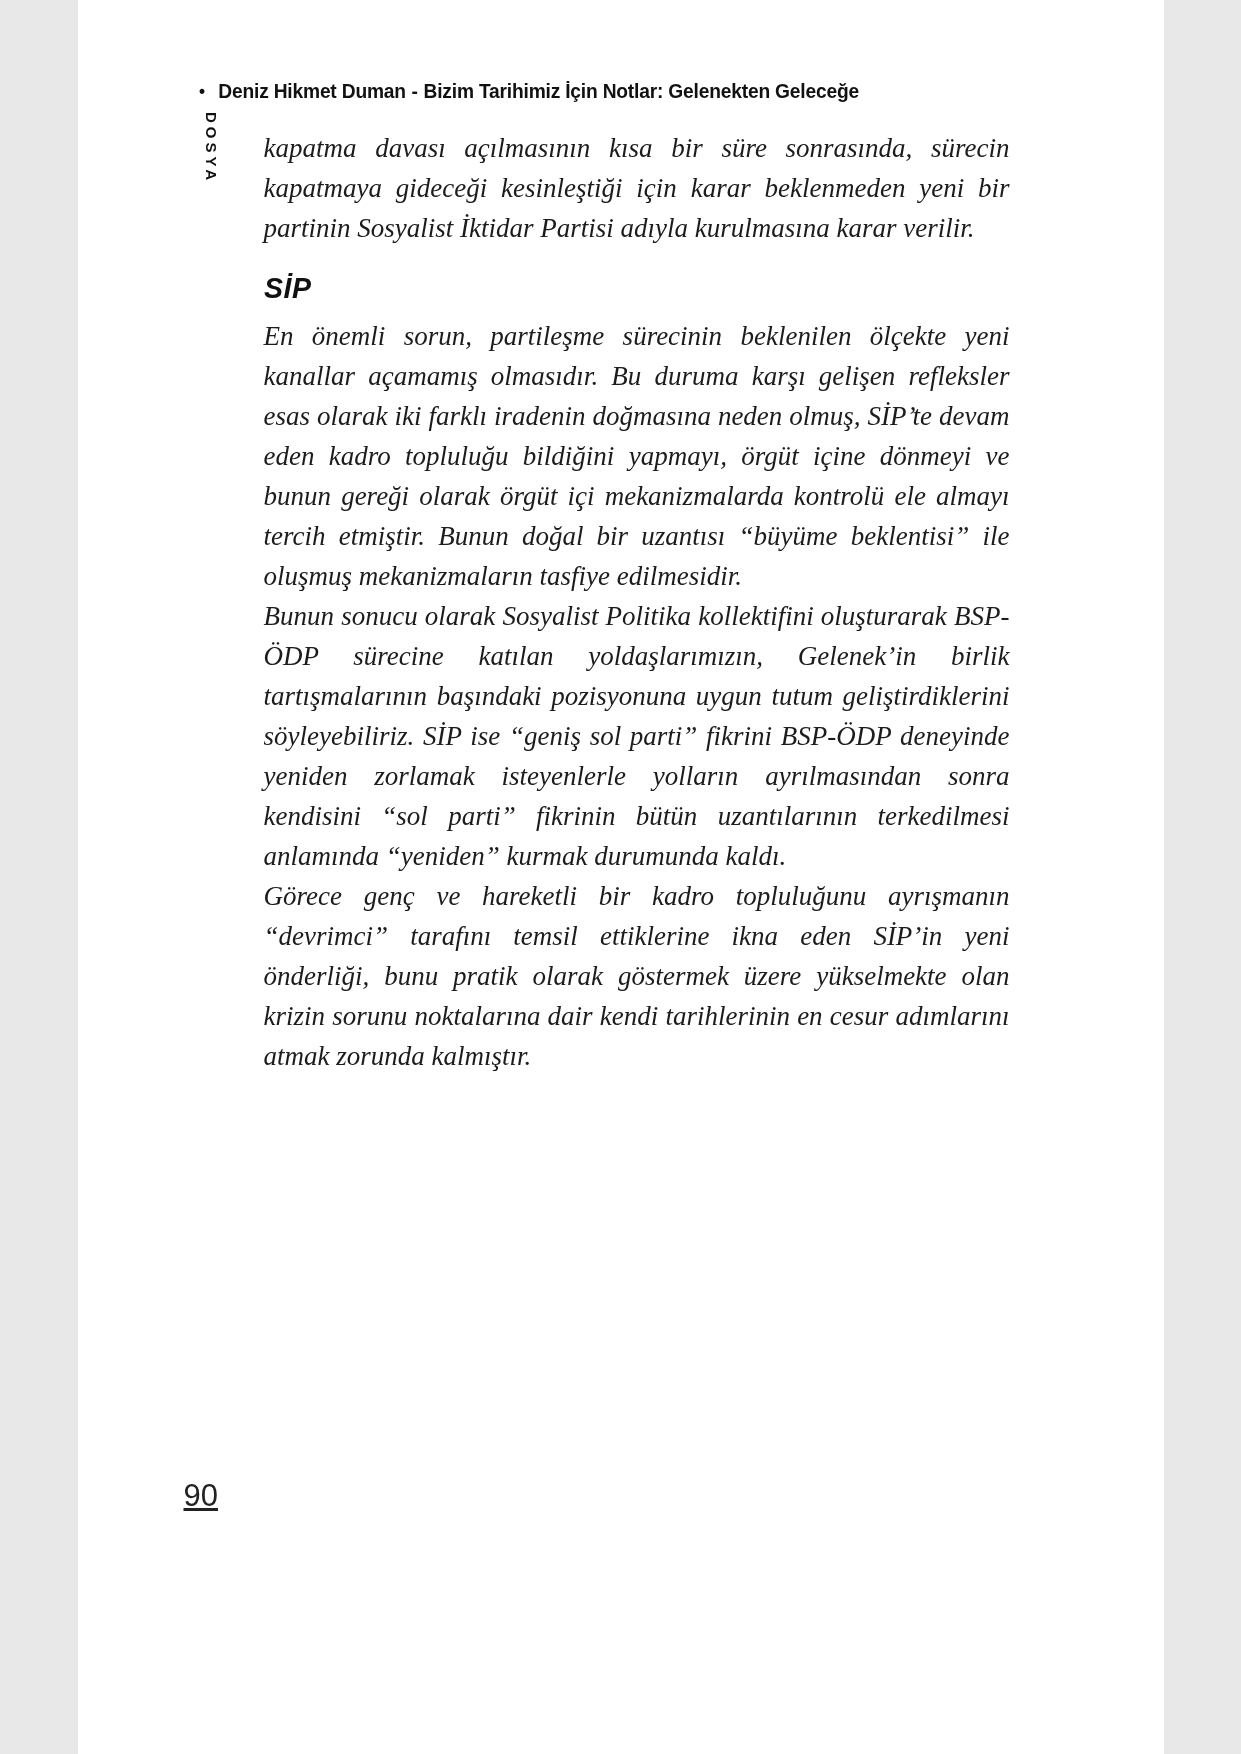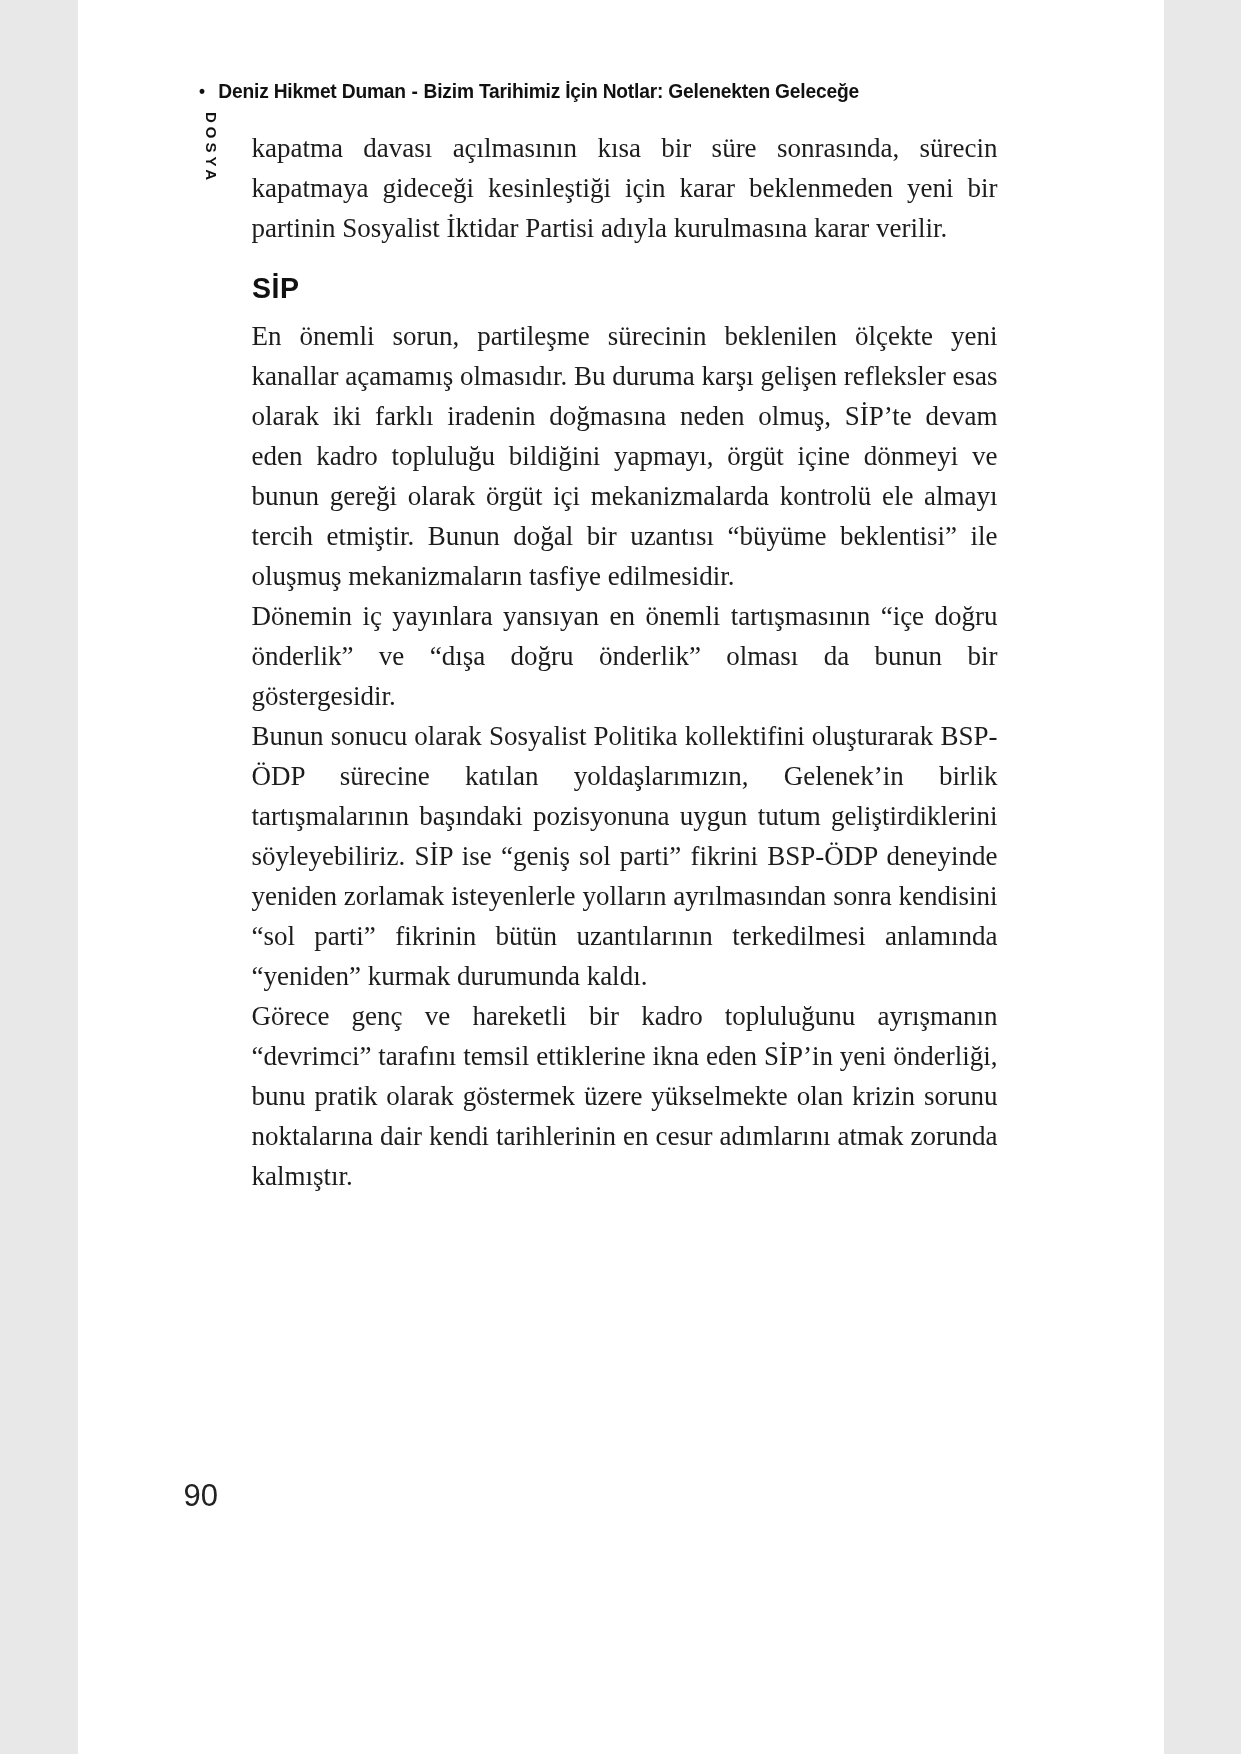--- a/index.html
+++ b/index.html
@@ -59,29 +59,30 @@
     letter-spacing: 4px;
     color: #111;
     transform-origin: 0 0;
     transform: rotate(90deg);
     white-space: nowrap;
   }
 
   
   .text-column {
     position: absolute;
-    left: 174px;
+    left: 186px;
     top: 128px;
     width: 746px;
     font-family: "Liberation Serif", serif;
     font-size: 27px;
     line-height: 40px;
     color: #1c1c1c;
     text-align: justify;
     hyphens: auto;
+    font-style: italic;
     -webkit-hyphens: auto;
   }
   .text-column p {
     margin: 0;
     padding: 0;
   }
   .section-heading {
     margin: 20px 0 8px 0;
     font-family: "Liberation Sans", sans-serif;
     font-size: 30px;
@@ -94,37 +95,37 @@
 
   
   .page-number {
     position: absolute;
     left: 106px;
     top: 1478px;
     font-family: "Liberation Sans", sans-serif;
     font-size: 31px;
     font-weight: 400;
     color: #222;
+    text-decoration: underline;
   }
 </style>
 </head>
 <body>
 
 <div class="page">
 
   <header class="running-header">
     <span class="bullet">•</span><span class="author">Deniz Hikmet Duman</span><span class="sep">-</span><span class="title">Bizim Tarihimiz İçin Notlar: Gelenekten Geleceğe</span>
   </header>
 
   <div class="dosya">DOSYA</div>
 
   <main class="text-column">
     <p>kapatma davası açılmasının kısa bir süre sonrasında, sürecin kapatmaya gideceği kesinleştiği için karar beklenmeden yeni bir partinin Sosyalist İktidar Partisi adıyla kurulmasına karar verilir.</p>
     <h2 class="section-heading">SİP</h2>
     <p>En önemli sorun, partileşme sürecinin beklenilen ölçekte yeni kanallar açamamış olmasıdır. Bu duruma karşı gelişen refleksler esas olarak iki farklı iradenin doğmasına neden olmuş, SİP’te devam eden kadro topluluğu bildiğini yapmayı, örgüt içine dönmeyi ve bunun gereği olarak örgüt içi mekanizmalarda kontrolü ele almayı tercih etmiştir. Bunun doğal bir uzantısı “büyüme beklentisi” ile oluşmuş mekanizmaların tasfiye edilmesidir.</p>
-    <p>Dönemin iç yayınlara yansıyan en önemli tartışmasının “içe doğru önderlik” ve “dışa doğru önderlik” olması da bunun bir göstergesidir.</p>
     <p>Bunun sonucu olarak Sosyalist Politika kollektifini oluşturarak BSP-ÖDP sürecine katılan yoldaşlarımızın, Gelenek’in birlik tartışmalarının başındaki pozisyonuna uygun tutum geliştirdiklerini söyleyebiliriz. SİP ise “geniş sol parti” fikrini BSP-ÖDP deneyinde yeniden zorlamak isteyenlerle yolların ayrılmasından sonra kendisini “sol parti” fikrinin bütün uzantılarının terkedilmesi anlamında “yeniden” kurmak durumunda kaldı.</p>
     <p>Görece genç ve hareketli bir kadro topluluğunu ayrışmanın “devrimci” tarafını temsil ettiklerine ikna eden SİP’in yeni önderliği, bunu pratik olarak göstermek üzere yükselmekte olan krizin sorunu noktalarına dair kendi tarihlerinin en cesur adımlarını atmak zorunda kalmıştır.</p>
   </main>
 
   <div class="page-number">90</div>
 
 </div>
 
 </body></html>

